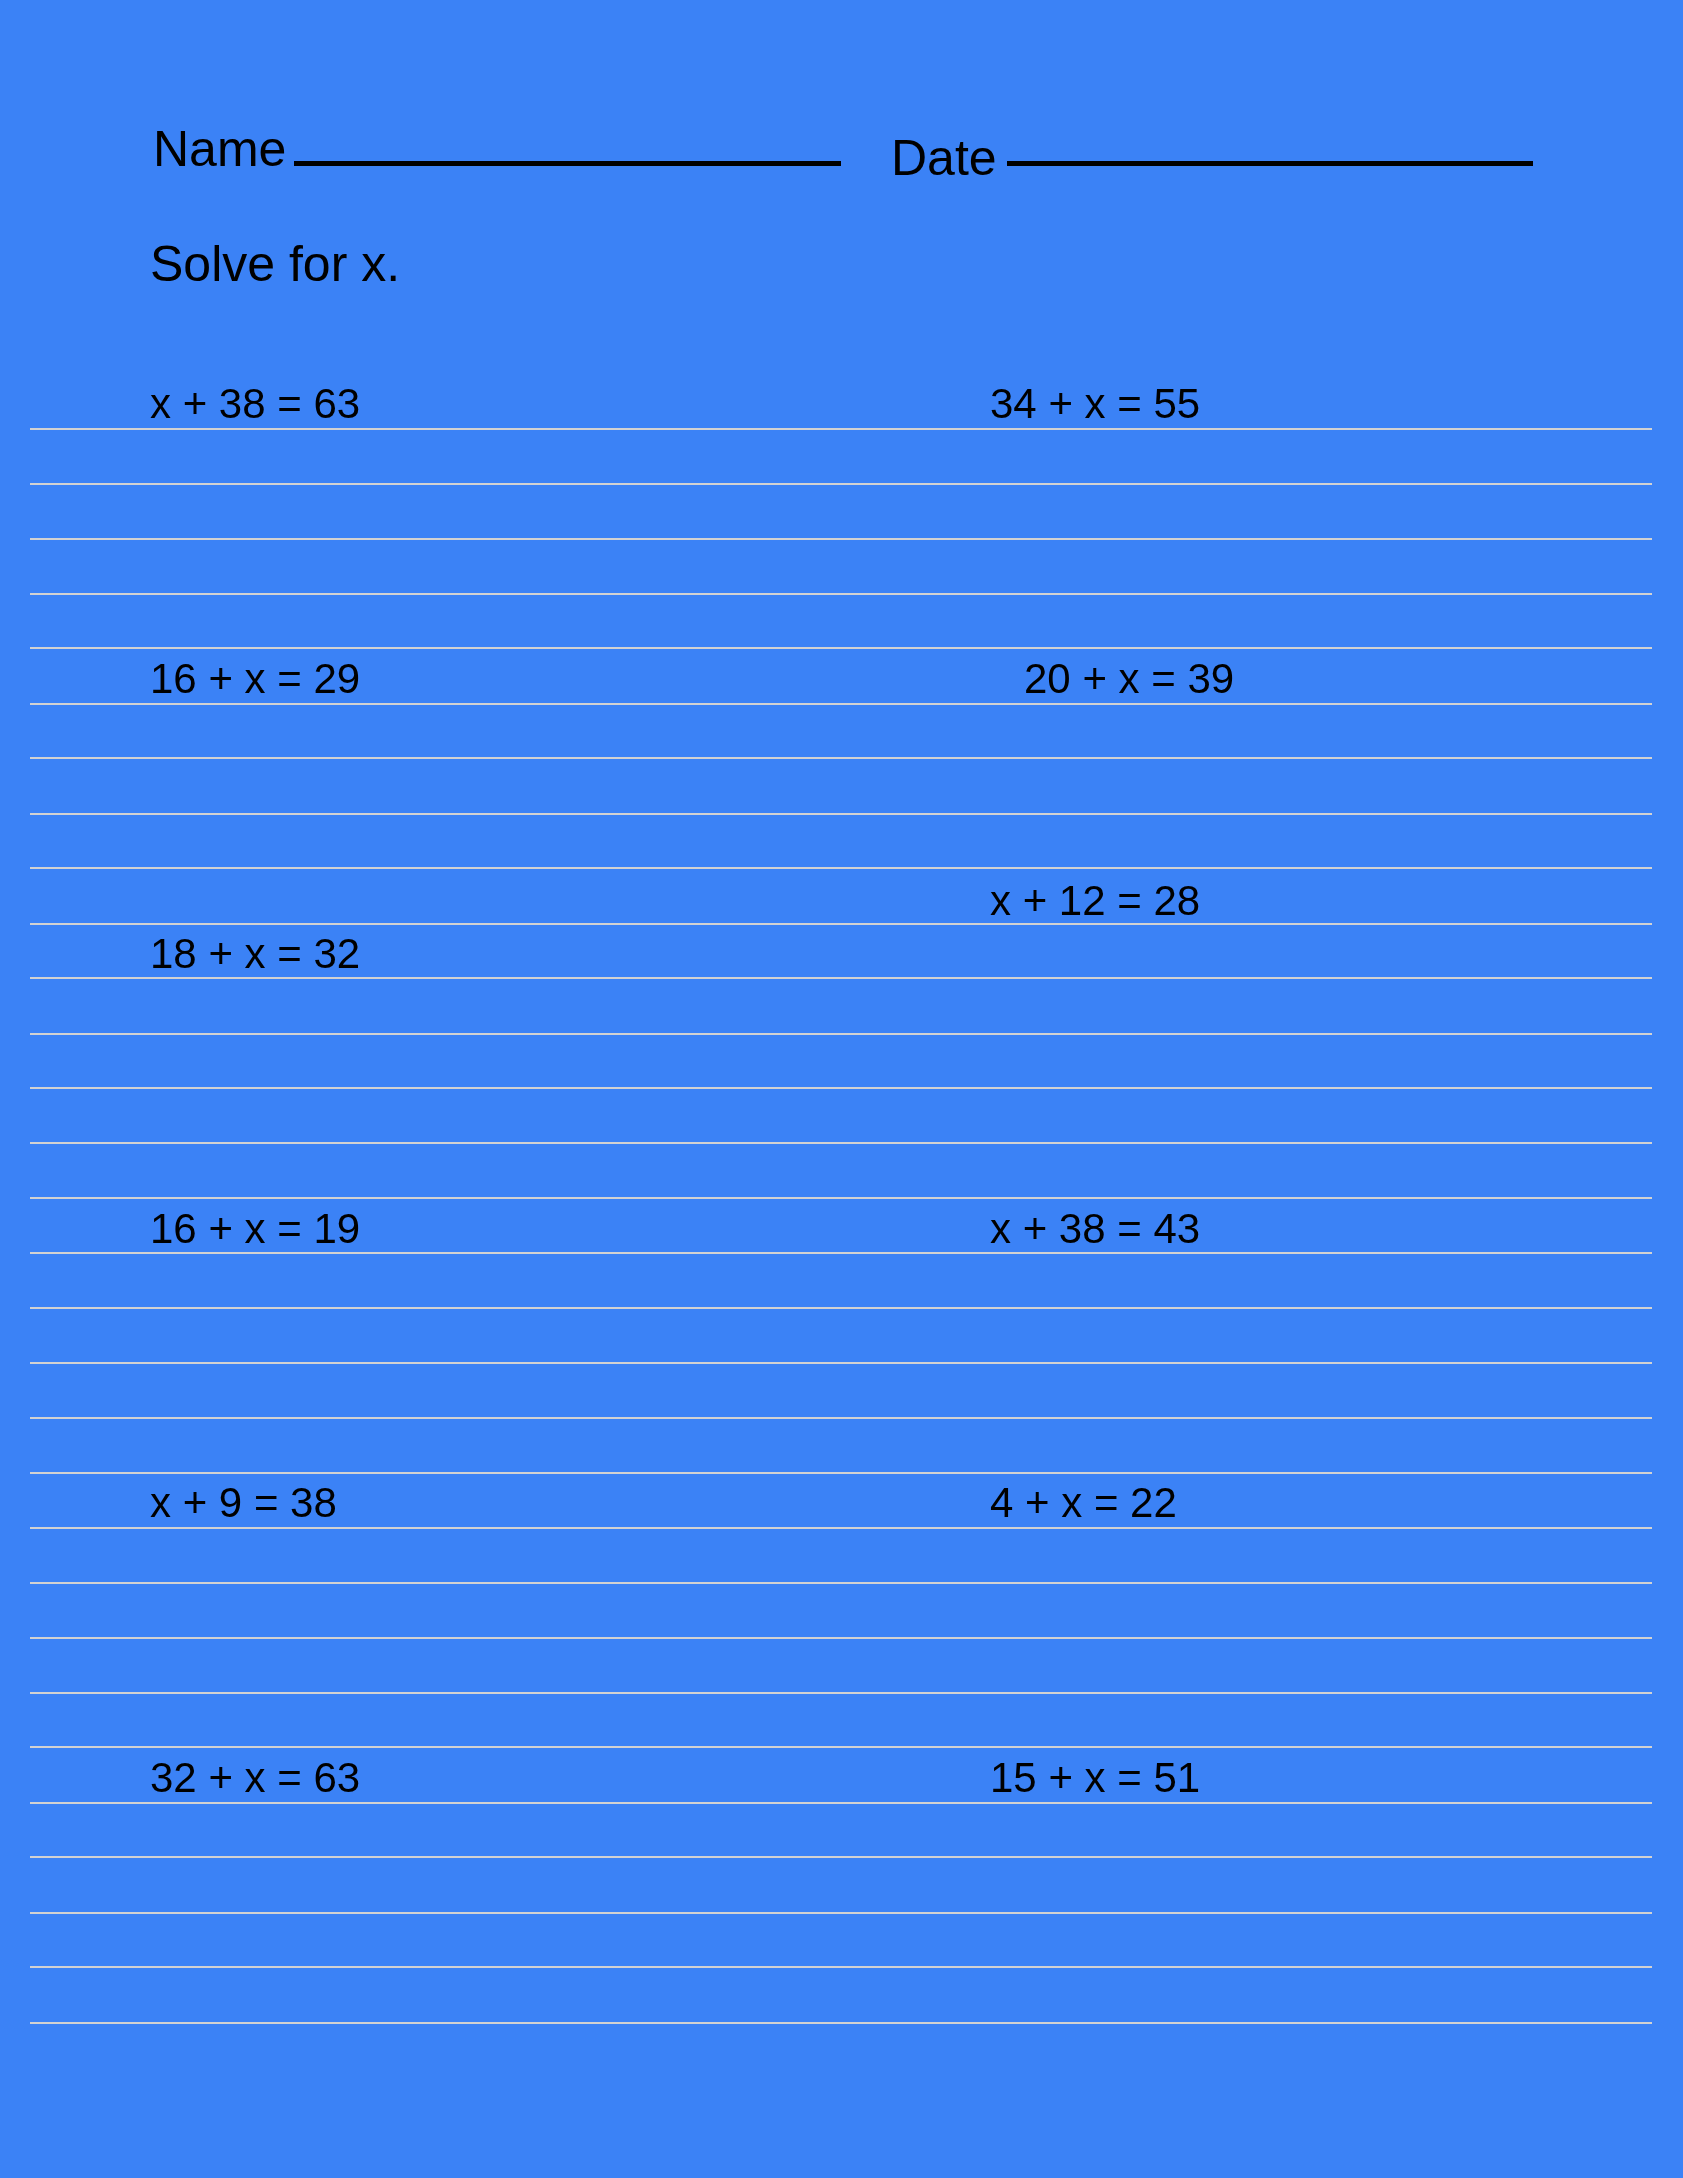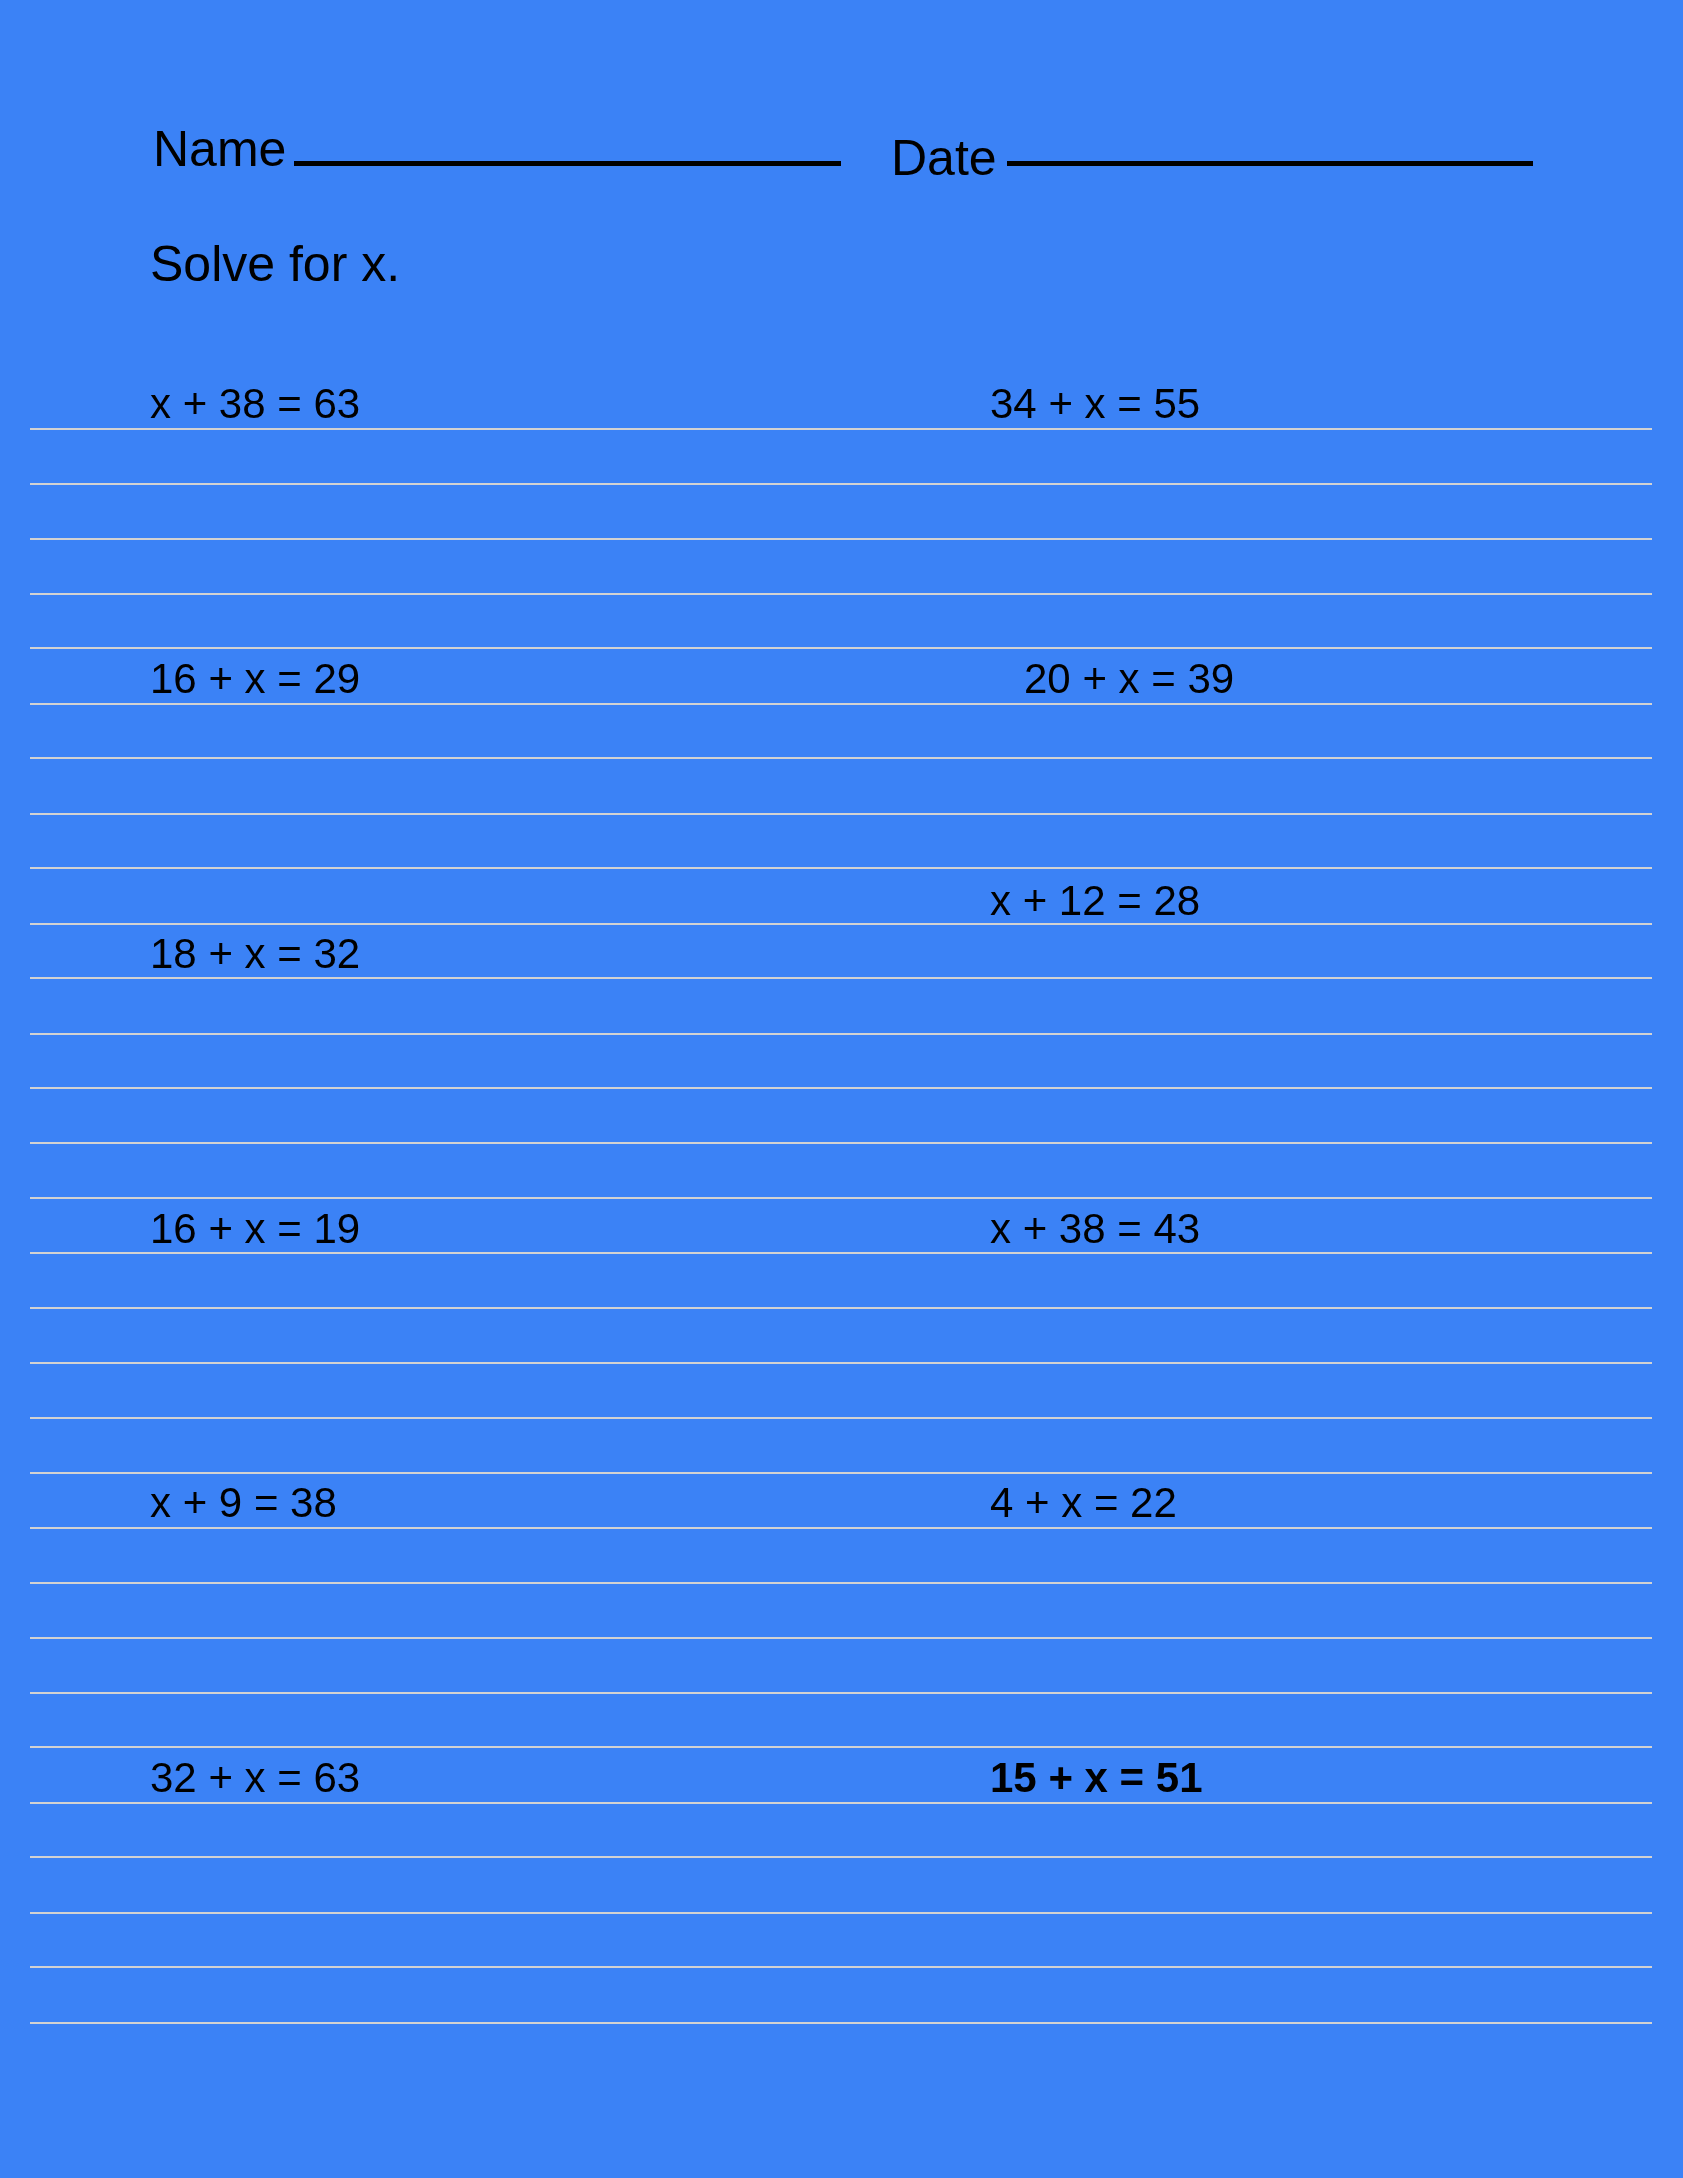--- a/index.html
+++ b/index.html
@@ -92,17 +92,17 @@
       <div class="equation" style="left: 990px; top: 383px;">34 + x = 55</div>
       <div class="equation" style="left: 150px; top: 658px;">16 + x = 29</div>
       <div class="equation" style="left: 990px; top: 658px; margin-left: 34px;">20 + x = 39</div>
       <div class="equation" style="left: 150px; top: 933px;">18 + x = 32</div>
       <div class="equation" style="left: 990px; top: 880px;">x + 12 = 28</div>
       <div class="equation" style="left: 150px; top: 1208px;">16 + x = 19</div>
       <div class="equation" style="left: 990px; top: 1208px;">x + 38 = 43</div>
       <div class="equation" style="left: 150px; top: 1482px;">x + 9 = 38</div>
       <div class="equation" style="left: 990px; top: 1482px;">4 + x = 22</div>
       <div class="equation" style="left: 150px; top: 1757px;">32 + x = 63</div>
-      <div class="equation" style="left: 990px; top: 1757px; font-weight: bold;">15 + x = 51</div>
+      <div class="equation" style="left: 990px; top: 1757px;">15 + x = 51</div>
     </div>
 
 </div>
 
 
 </body></html>

